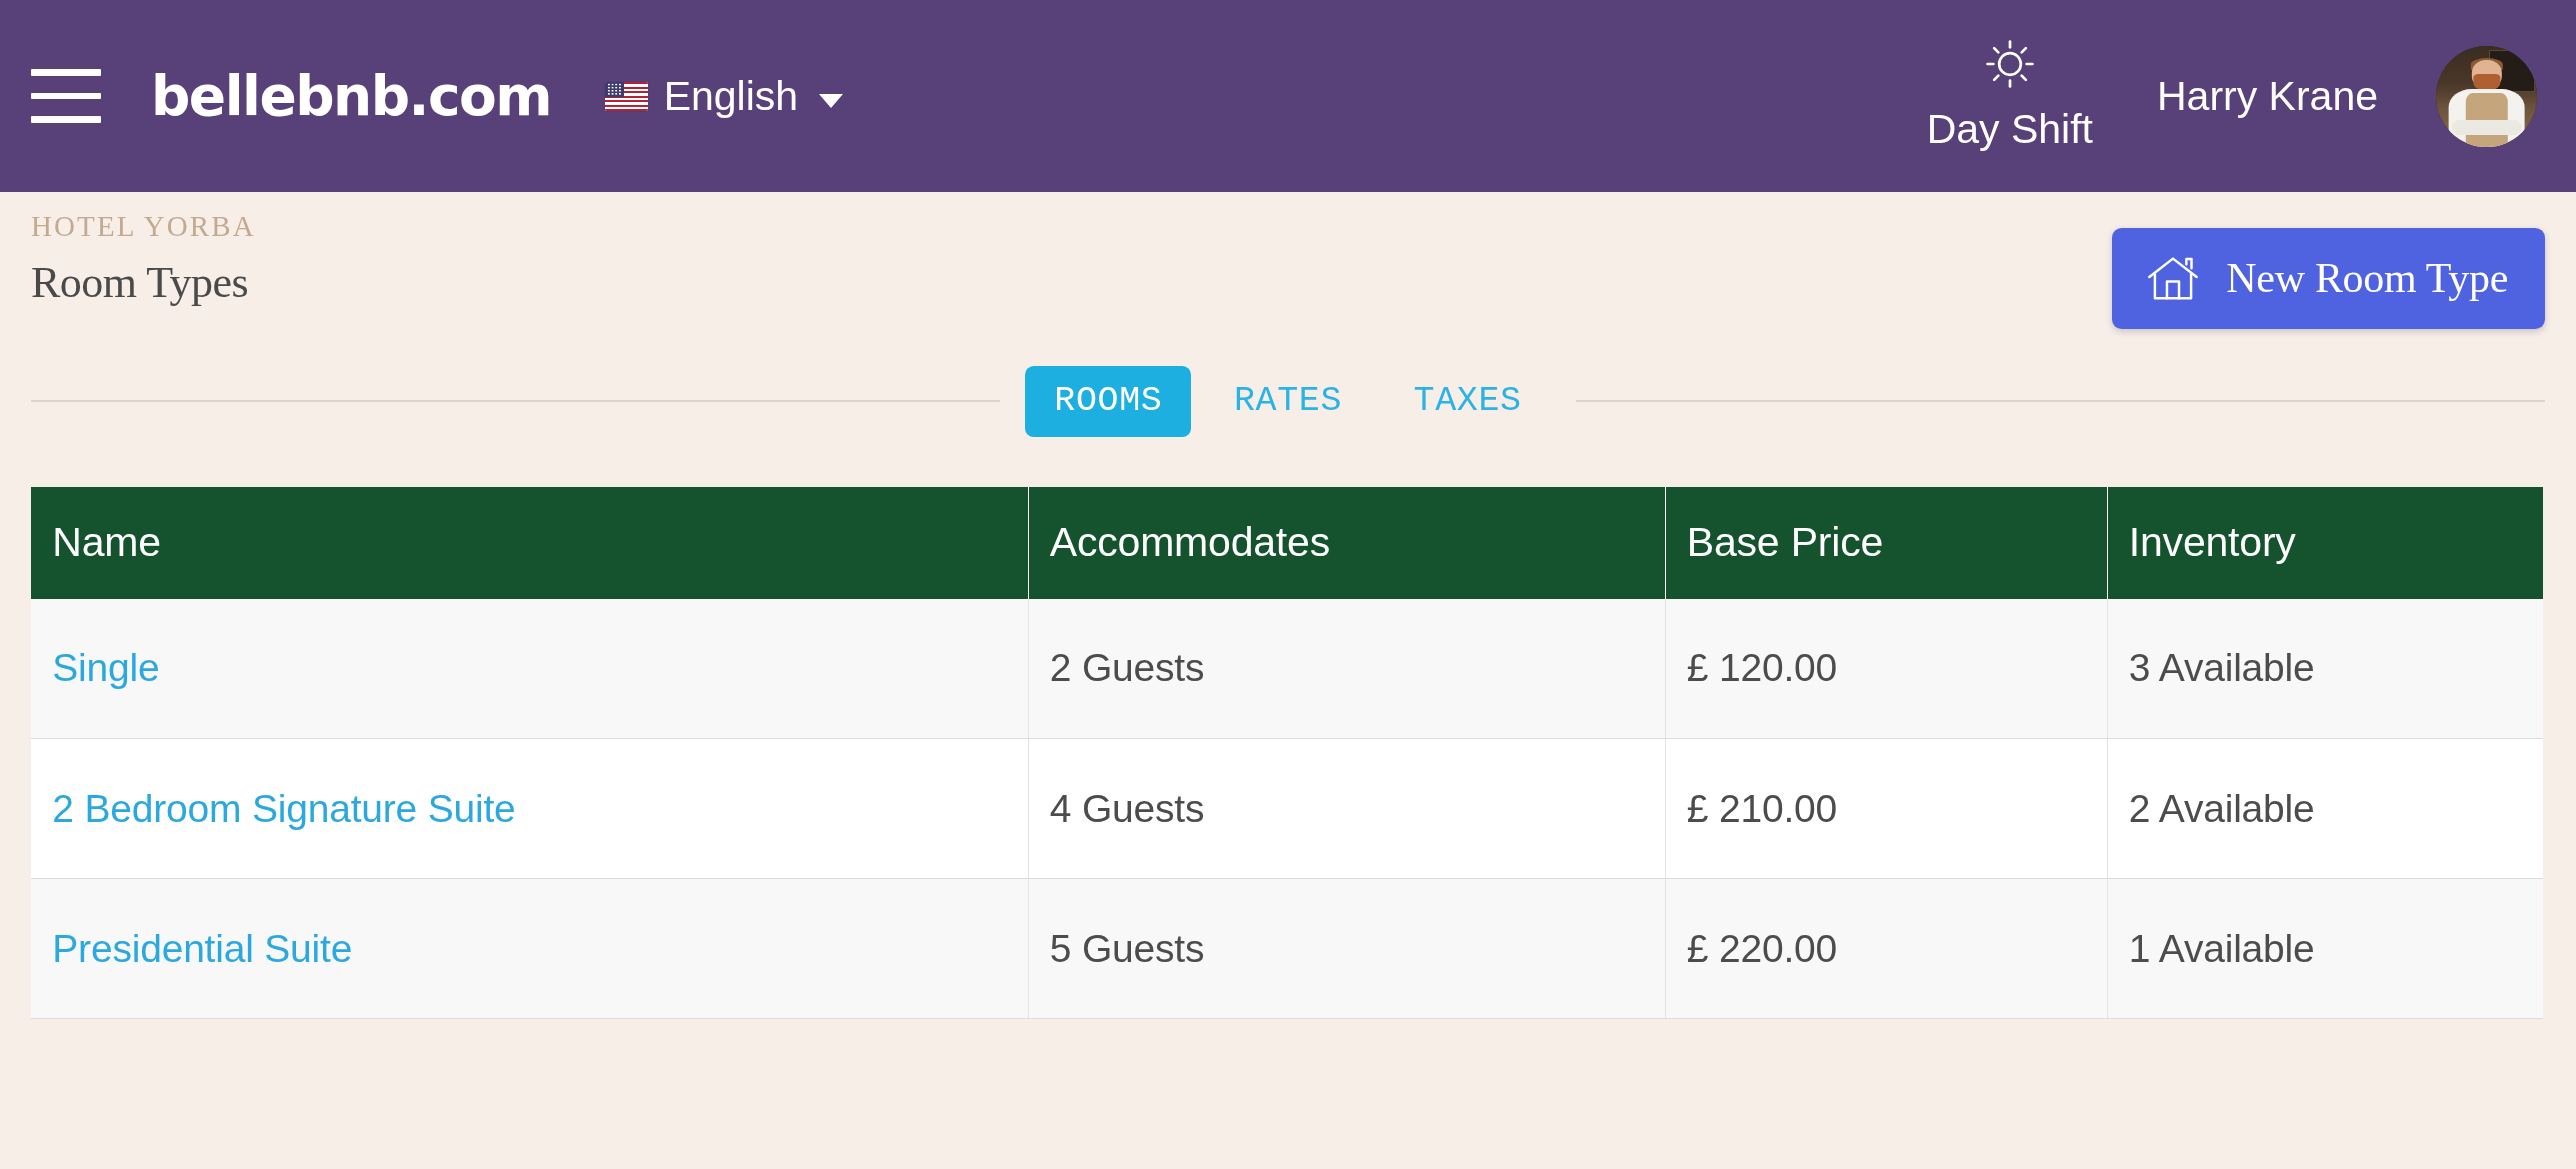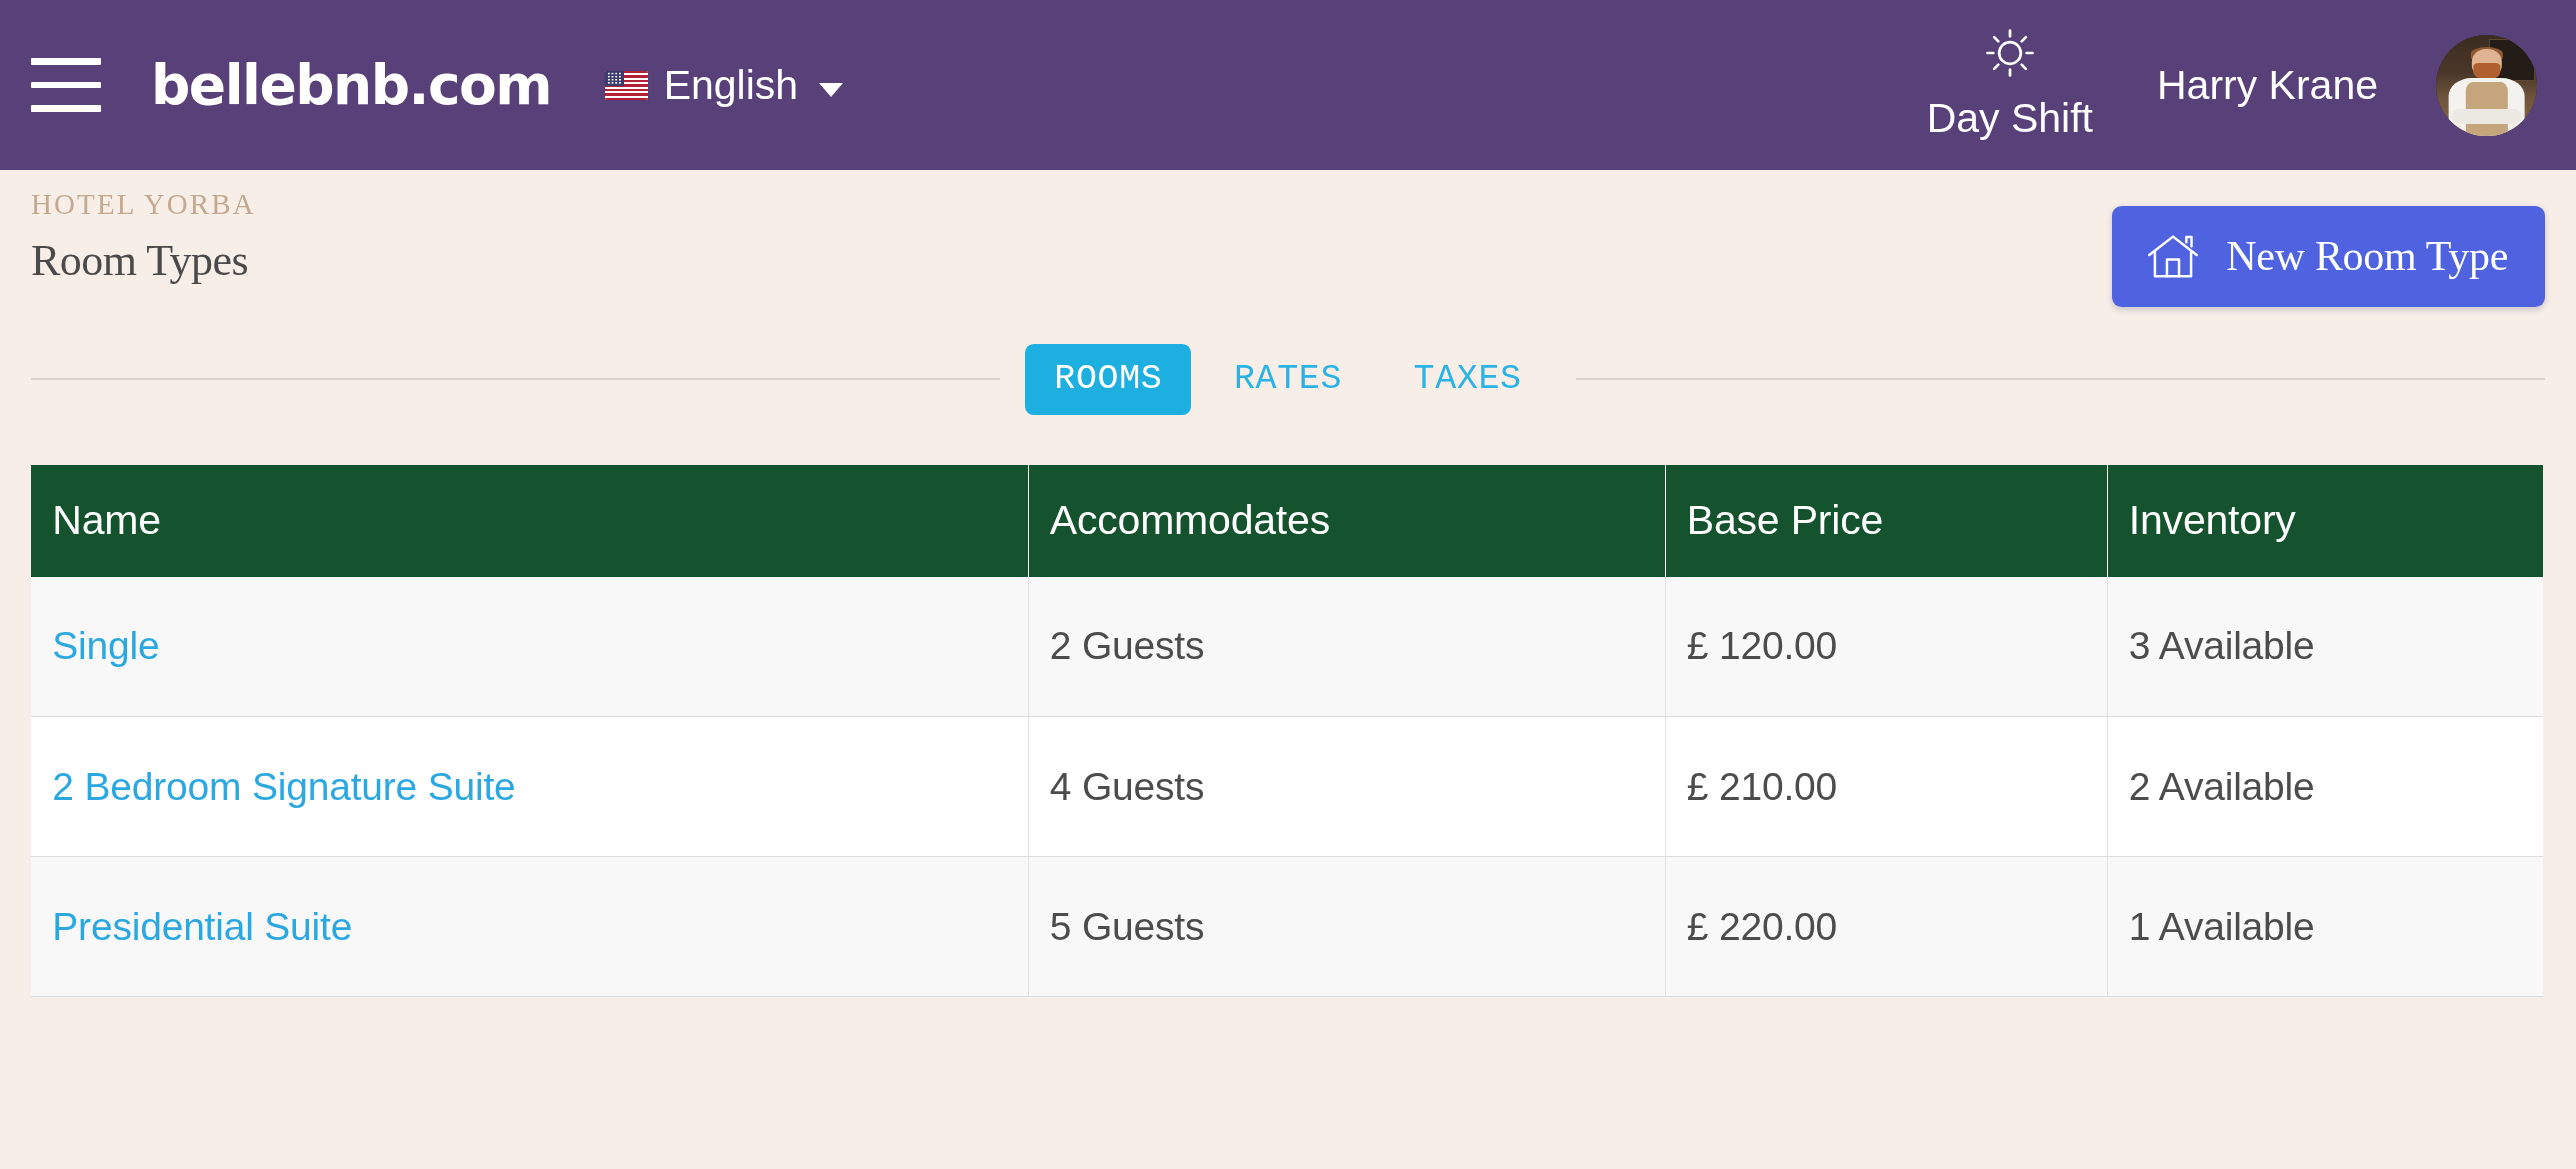--- a/index.html
+++ b/index.html
@@ -12,21 +12,21 @@
 
   body {
     background: #f7eee8;
     font-family: "Liberation Sans", sans-serif;
     -webkit-font-smoothing: antialiased;
   }
 
   
   .topbar {
     position: relative;
-    height: 170px;
+    height: 192px;
     background: #584079;
     display: flex;
     align-items: center;
     padding: 0 39px 0 31px;
   }
 
   .hamburger {
     width: 70px;
     height: 54px;
     display: flex;

